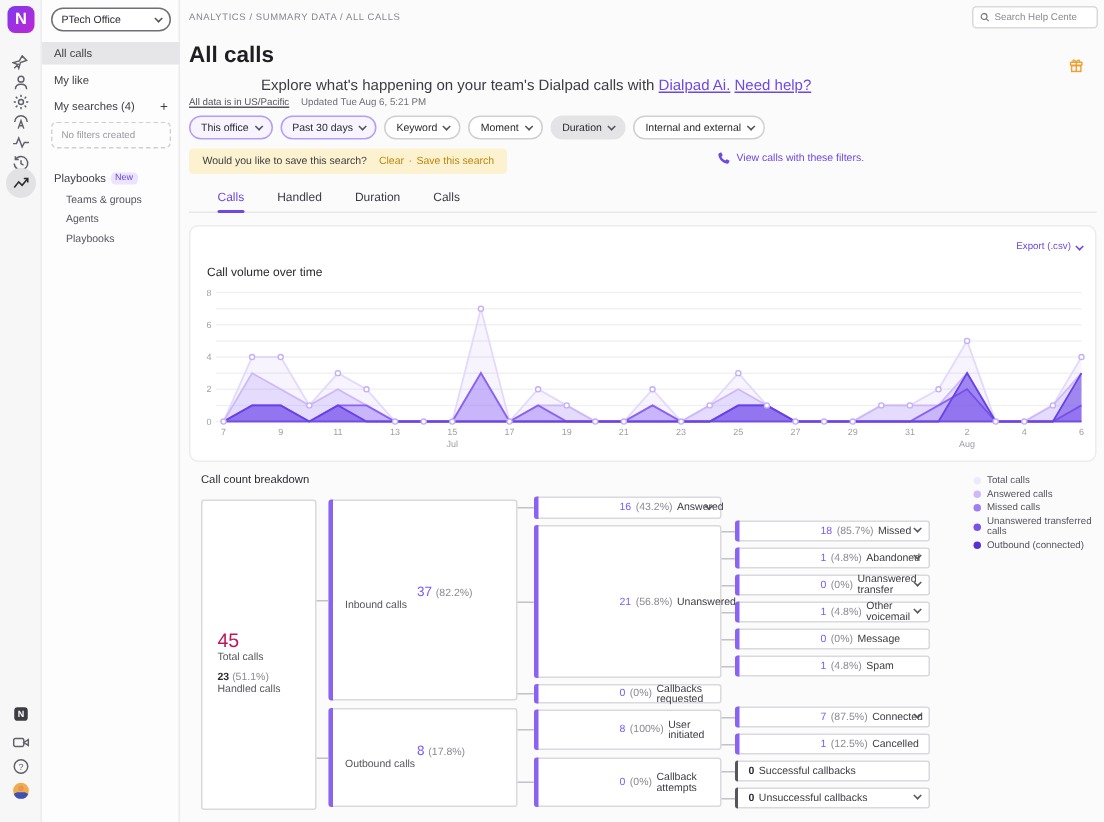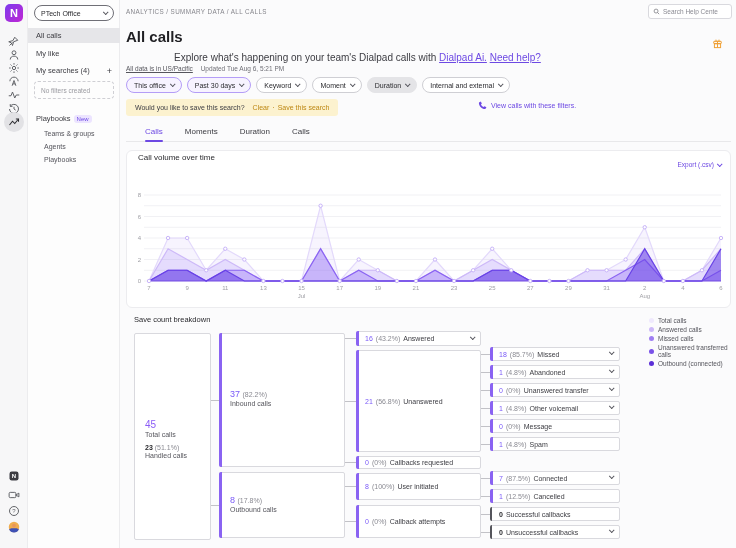--- a/index.html
+++ b/index.html
@@ -66,43 +66,43 @@
   
   #tabs { position:absolute; left:126px; top:121px; width:605px; height:21px; border-bottom:1px solid #e8e8ea;
           display:flex; gap:22px; padding-left:19px; }
   .tab { font-size:8px; color:#3c3c42; display:flex; align-items:center; position:relative; cursor:pointer; }
   .tab.active { color:#6d49e3;align-items:center; }
   .tab.active::after { content:""; position:absolute; left:0; right:0; bottom:-1px; height:2px; background:#6d49e3; border-radius:2px; }
 
   
   #chart-card { position:absolute; left:126px; top:150px; width:605px; height:158px; background:#fff;
                 border:1px solid #ececef; border-radius:6px; }
-  #chart-title { position:absolute; left:11px; top:2px; font-size:8px; color:#2a2a2e; }
+  #chart-title { position:absolute; left:11px; top:26px; font-size:8px; color:#2a2a2e; }
   #export { position:absolute; right:9px; top:10px; font-size:6.5px; color:#6d49e3; display:flex; align-items:center; gap:3px; cursor:pointer; }
   #export .chev { border-color:#6d49e3; width:4px; height:4px; }
   #chart { position:absolute; left:4px; top:34px; }
 
   
   #breakdown-title { position:absolute; left:134px; top:315px; font-size:7.5px; color:#2a2a2e; }
   #legend { position:absolute; left:649px; top:317px; display:flex; flex-direction:column; gap:2px; }
   .leg-row { display:flex; align-items:center; gap:4px; font-size:6.5px; color:#55555c; }
   .leg-dot { width:5px; height:5px; border-radius:50%; flex:none; }
 
   .box { position:absolute; background:#fff; border:1px solid #d9d9de; border-radius:2px; font-size:7px; color:#3c3c42; }
   .box.accent::before { content:""; position:absolute; left:-1px; top:-1px; bottom:-1px; width:2.5px; background:#8a63f2; border-radius:2px 0 0 2px; }
   .box.accent-dark::before { content:""; position:absolute; left:-1px; top:-1px; bottom:-1px; width:2px; background:#55555c; border-radius:2px 0 0 2px; }
-  .box .v { color:#7a5af8; }
+  .box .v { color:#7a5af8;margin-left:48px; }
   .box .vd { color:#2a2a2e; font-weight:bold; }
   .box .p { color:#8a8a92; }
   .statline { display:flex; align-items:center; gap:3px; padding-left:8px; height:100%; }
   .box .dd { position:absolute; right:6px; top:50%; margin-top:-3px; }
   .bigbox-inner { position:absolute; left:10px; }
   .bigval { font-size:9px; }
   .biglabel { font-size:7px; color:#55555c; margin-top:1px; }
-  #box-total .total-num { font-size:10px; color:#8b5cf6; }
+  #box-total .total-num { font-size:13px; color:#be185d; }
   #box-total .tl { font-size:7px; color:#55555c; margin-top:1px; }
   #box-total .handled { font-size:7px; margin-top:6px; color:#2a2a2e; font-weight:bold; }
   #box-total .handled .p { font-weight:normal; }
   .connector { position:absolute; height:1px; background:#c2c2c7; }
 </style>
 </head>
 <body>
 
 <div id="app">
 
@@ -276,21 +276,21 @@
       <path d="M2.5 2.2 5 1l1.8 3.4-1.5 1.8c.9 2 2.5 3.6 4.5 4.5l1.8-1.5L15 11l-1.2 2.5c-.3.6-.9 1-1.6.9C6.6 13.7 2.3 9.4 1.6 3.8c-.1-.7.3-1.3.9-1.6z"></path>
     </svg>
     <span>View calls with these filters.</span>
   </div>
 
   <div id="tabs">
       <div class="tab active">
         <span>Calls</span>
       </div>
       <div class="tab">
-        <span>Moments</span>
+        <span>Handled</span>
       </div>
       <div class="tab">
         <span>Duration</span>
       </div>
       <div class="tab">
         <span>Calls</span>
       </div>
     </div>
 
   <section id="chart-card">
@@ -368,21 +368,21 @@
         <text x="399.3333333333333" y="105" font-size="6" fill="#a0a0a6" text-anchor="middle" font-family="Liberation Sans,sans-serif">27</text>
         <text x="437.46666666666664" y="105" font-size="6" fill="#a0a0a6" text-anchor="middle" font-family="Liberation Sans,sans-serif">29</text>
         <text x="475.6" y="105" font-size="6" fill="#a0a0a6" text-anchor="middle" font-family="Liberation Sans,sans-serif">31</text>
         <text x="513.7333333333333" y="105" font-size="6" fill="#a0a0a6" text-anchor="middle" font-family="Liberation Sans,sans-serif">2</text>
         <text x="513.7333333333333" y="113" font-size="6" fill="#a0a0a6" text-anchor="middle" font-family="Liberation Sans,sans-serif">Aug</text>
         <text x="551.8666666666667" y="105" font-size="6" fill="#a0a0a6" text-anchor="middle" font-family="Liberation Sans,sans-serif">4</text>
         <text x="590" y="105" font-size="6" fill="#a0a0a6" text-anchor="middle" font-family="Liberation Sans,sans-serif">6</text>
       </svg>
   </section>
 
-  <div id="breakdown-title">Save count breakdown</div>
+  <div id="breakdown-title">Call count breakdown</div>
   <div id="legend">
       <div class="leg-row">
         <span class="leg-dot" style="background: rgb(239, 233, 253);"></span>
         <span>Total calls</span>
       </div>
       <div class="leg-row">
         <span class="leg-dot" style="background: rgb(205, 185, 248);"></span>
         <span>Answered calls</span>
       </div>
       <div class="leg-row">

